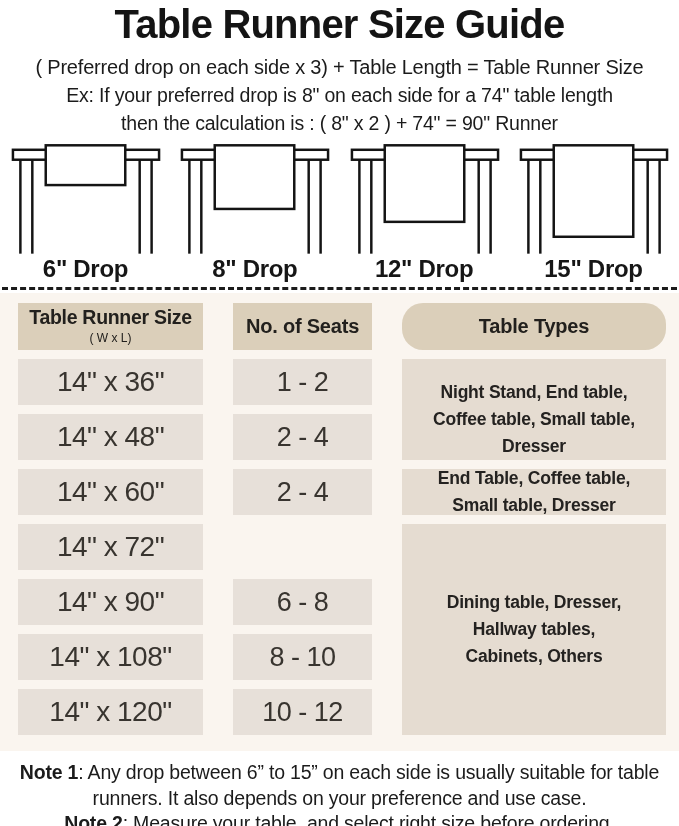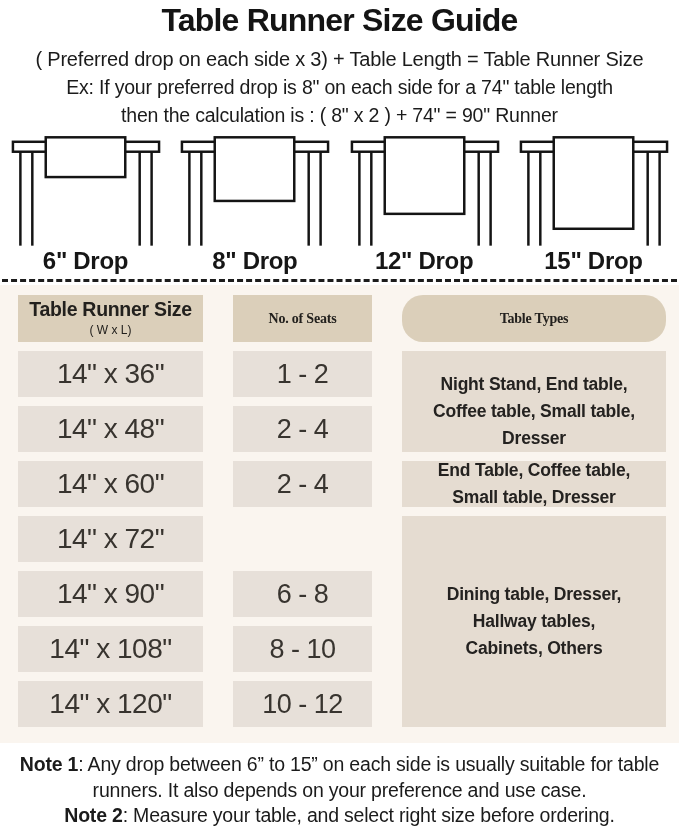--- a/index.html
+++ b/index.html
@@ -6,21 +6,21 @@
   html,body { width:679px; height:826px; }
   body {
     background:#ffffff;
     font-family:"Liberation Sans", sans-serif;
     color:#1d1d1d;
     overflow:hidden;
   }
   
   .page-title {
     text-align:center;
-    font-size:32px;
+    font-size:40px;
     font-weight:800;
     letter-spacing:-0.8px;
     padding-top:2px;
     color:#141414;
   }
   .formula-line {
     text-align:center;
     font-size:20px;
     letter-spacing:-0.2px;
     margin-top:9px;
@@ -66,21 +66,21 @@
   .cell {
     display:flex;
     flex-direction:column;
     align-items:center;
     justify-content:center;
     text-align:center;
   }
   .header-cell { background:#dbcfba; color:#22201d; }
   .h-line1 { font-size:19.5px; font-weight:700; letter-spacing:-0.3px; line-height:22px; }
   .h-line2 { font-size:12px; font-weight:400; line-height:20px; }
-  .h-single { font-size:14px; font-weight:700; letter-spacing:-0.2px;font-family:Liberation Serif, serif; }
+  .h-single { font-size:20px; font-weight:700; letter-spacing:-0.2px; }
   .data-cell { background:#e7e0d9; color:#38342f; font-size:28px; letter-spacing:-0.5px; }
   .seat-cell { background:#e7e0d9; color:#38342f; font-size:27px; letter-spacing:-0.5px; }
   .type-cell { background:#e5dcd1; color:#242220; }
   .type-text {
     font-size:17.5px;
     font-weight:700;
     line-height:27px;
     letter-spacing:-0.2px;
   }
   .w-a { max-width:220px; }

